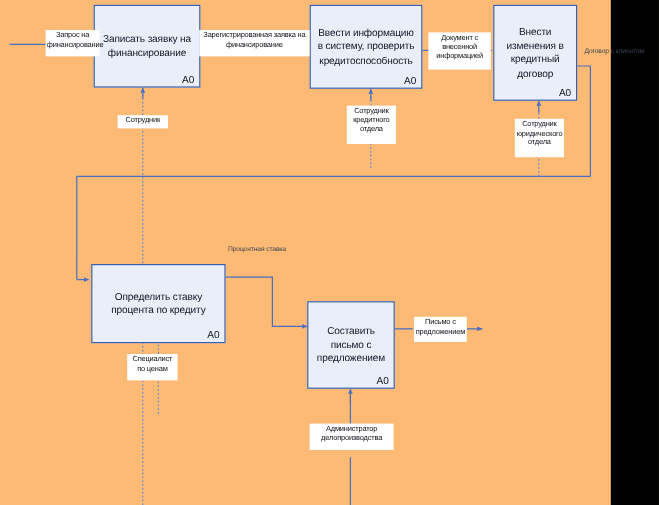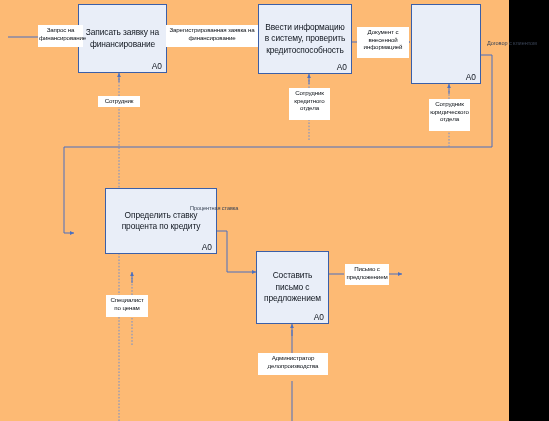--- a/index.html
+++ b/index.html
@@ -136,24 +136,25 @@
     <div class="ptitle">Записать заявку на финансирование</div>
     <div class="pcode">A0</div>
   </div>
 
   <div class="proc" style="left:258px;top:4px;width:94px;height:70px;justify-content:center;">
     <div class="ptitle">Ввести информацию в систему, проверить кредитоспособность</div>
     <div class="pcode">A0</div>
   </div>
 
   <div class="proc" style="left:411px;top:4px;width:70px;height:80px;">
+    <div class="ptitle">Внести изменения в кредитный договор</div>
     <div class="pcode">A0</div>
   </div>
 
-  <div class="proc" style="left:76px;top:188px;width:112px;height:66px;margin-left:29px;">
+  <div class="proc" style="left:76px;top:220px;width:112px;height:66px;">
     <div class="ptitle">Определить ставку процента по кредиту</div>
     <div class="pcode">A0</div>
   </div>
 
   <div class="proc" style="left:256px;top:251px;width:73px;height:73px;align-items:center;">
     <div class="ptitle">Составить письмо с предложением</div>
     <div class="pcode">A0</div>
   </div>
 
   <div class="alabel" style="left:38px;top:25px;width:45px;height:22px;">Запрос на финансирование</div>

